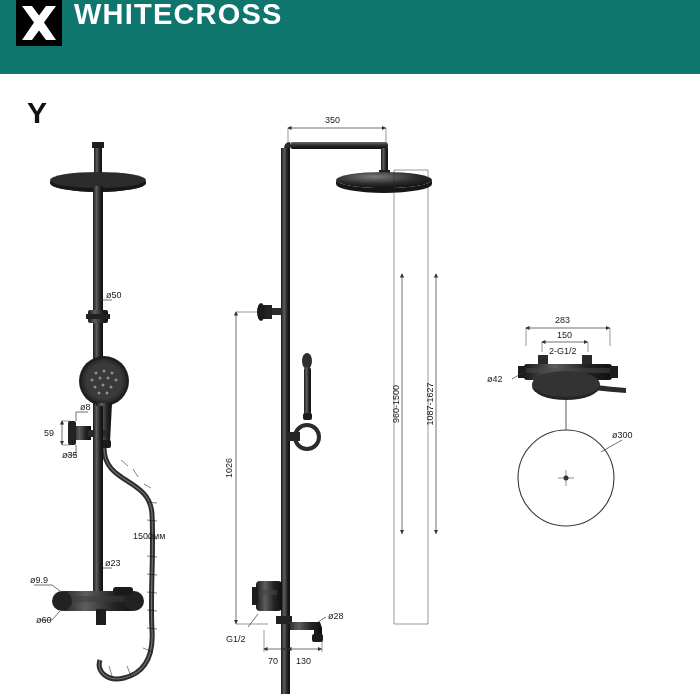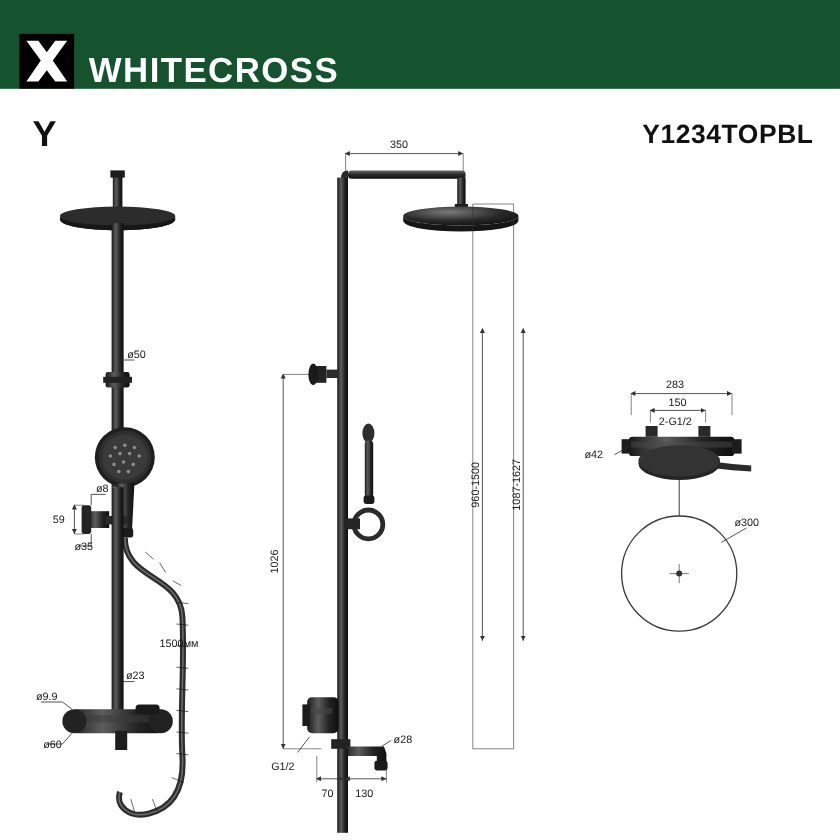--- a/index.html
+++ b/index.html
@@ -20,23 +20,23 @@
     height: 700px;
     background: #ffffff;
   }
   
   .header {
     position: absolute;
     left: 0;
     top: 0;
     width: 700px;
     height: 74px;
-    background: #14532d;
+    background: #0f766e;
     display: flex;
-    align-items: flex-end;
+    align-items: flex-start;
   }
   .logo-mark {
     width: 46px;
     height: 46px;
     margin-left: 16px;
     position: relative;
     flex: none;
   }
   .logo-mark svg { display: block; }
   .logo-text {
@@ -95,21 +95,20 @@
     <div class="logo-mark">
       <svg width="46" height="46" viewBox="0 0 46 46">
         <rect x="0" y="0" width="46" height="46" fill="#000000"></rect>
         <path d="M6 6 L16 6 L23 15.5 L30 6 L40 6 L28 22.5 L40 40 L30 40 L23 30.5 L16 40 L6 40 L18 22.5 Z" fill="#ffffff"></path>
       </svg>
     </div>
     <div class="logo-text">WHITECROSS</div>
   </div>
 
   <div class="brand-letter">Y</div>
-  <div class="model-code">Y1234TOPBL</div>
 
   <div class="drawing">
   <svg width="700" height="626" viewBox="0 0 700 626" xmlns="http://www.w3.org/2000/svg">
     <defs>
       <marker id="ar" markerWidth="7" markerHeight="7" refX="6" refY="3" orient="auto">
         <path d="M0,0 L6,3 L0,6 z" fill="#333"></path>
       </marker>
       <marker id="arS" markerWidth="7" markerHeight="7" refX="1" refY="3" orient="auto">
         <path d="M6,0 L0,3 L6,6 z" fill="#333"></path>
       </marker>

